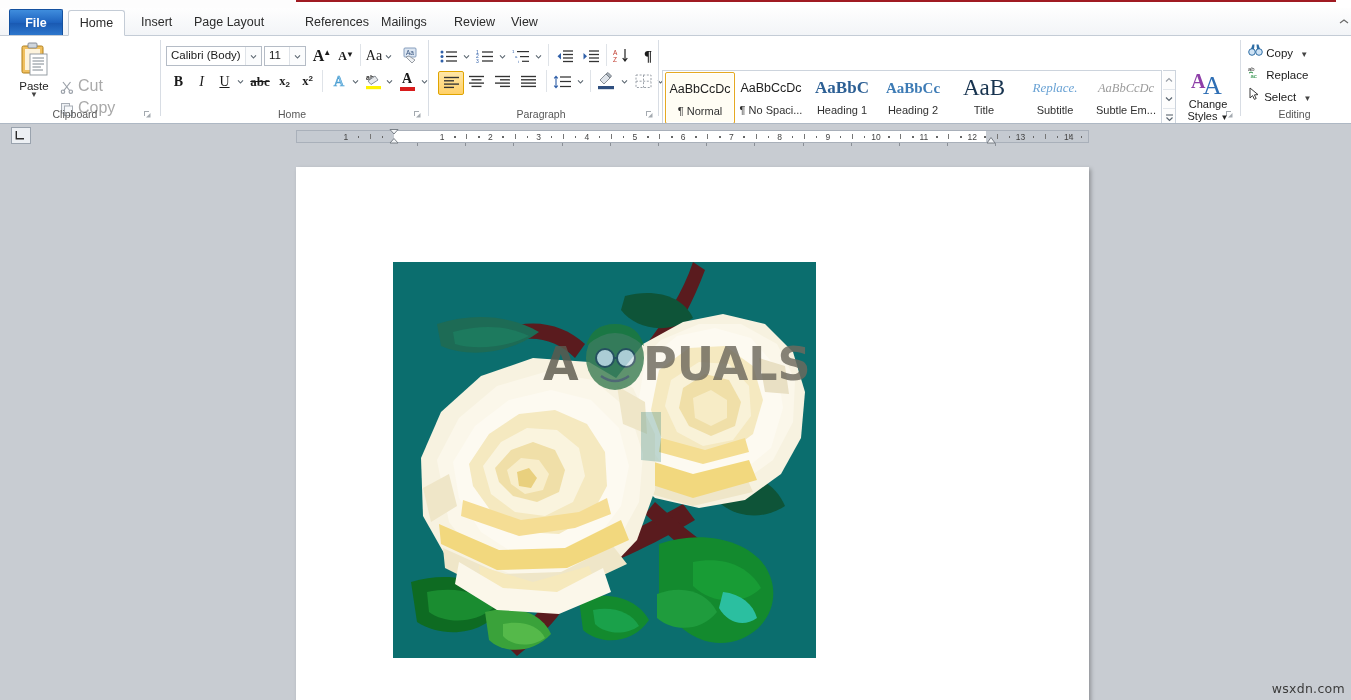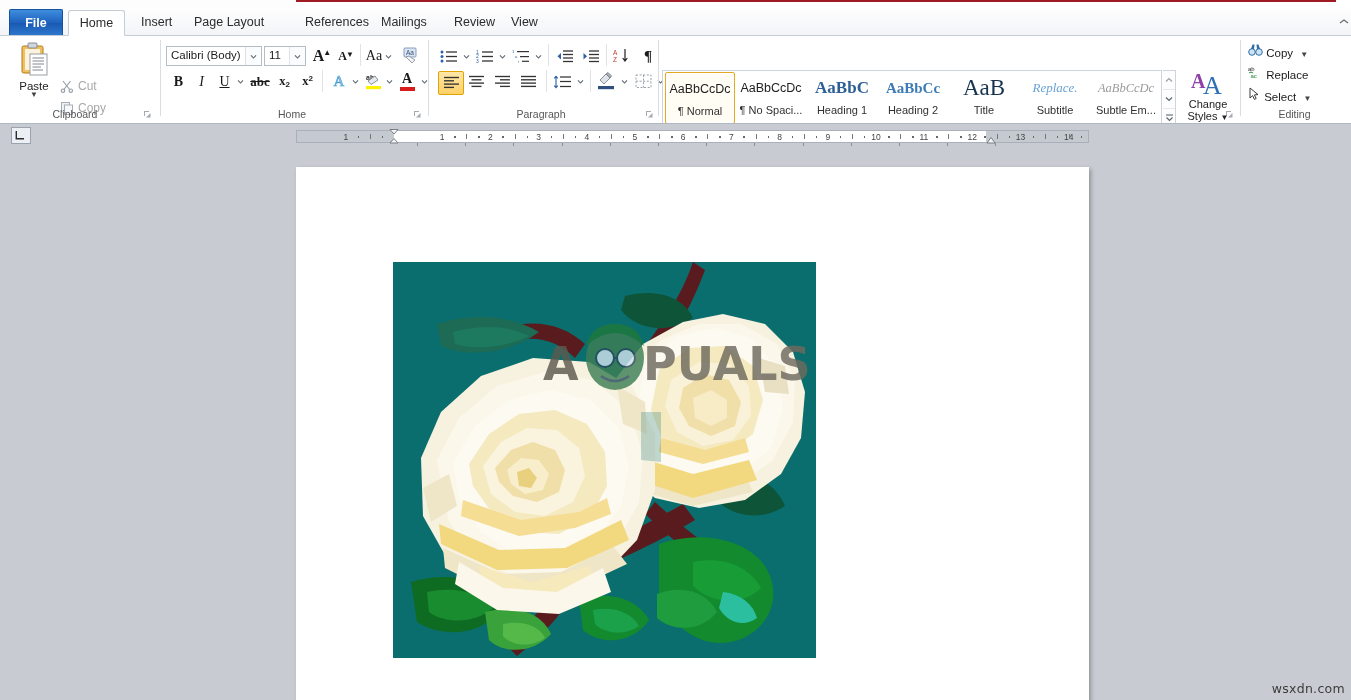--- a/index.html
+++ b/index.html
@@ -39,21 +39,21 @@
     font-size:10.5px;color:#575757;}
   .gsep{position:absolute;top:4px;width:1px;height:76px;background:#d8dde4;}
   .dlg{position:absolute;bottom:3px;right:3px;width:9px;height:9px;opacity:.55;}
   .dlg svg{display:block;}
 
   
   .paste-btn{position:absolute;left:12px;top:3px;width:44px;height:68px;text-align:center;cursor:default;}
   .paste-ico{margin:3px auto 0;width:30px;height:34px;position:relative;}
   .paste-lbl{font-size:11.5px;color:#222;line-height:12px;margin-top:4px;}
   .paste-arw{font-size:8px;color:#444;line-height:8px;margin-top:-1px;}
-  .smallcmd{position:absolute;height:20px;line-height:20px;font-size:12px;white-space:nowrap;}
+  .smallcmd{position:absolute;height:20px;line-height:20px;font-size:16px;white-space:nowrap;}
   .smallcmd .ci{display:inline-block;width:18px;height:16px;vertical-align:-3px;position:relative;}
   .smallcmd.dis{color:#a9a9a9;}
 
   
   .ib{position:absolute;display:flex;align-items:center;justify-content:center;cursor:default;}
   .ib.sel{background:linear-gradient(to bottom,#ffe7a8,#ffd067);border:1px solid #e0a400;border-radius:2px;}
   .arw{width:7px;height:7px;display:inline-block;}
 
   
   .combo{position:absolute;border:1px solid #b5bcc6;background:#fff;height:20px;box-sizing:border-box;}

